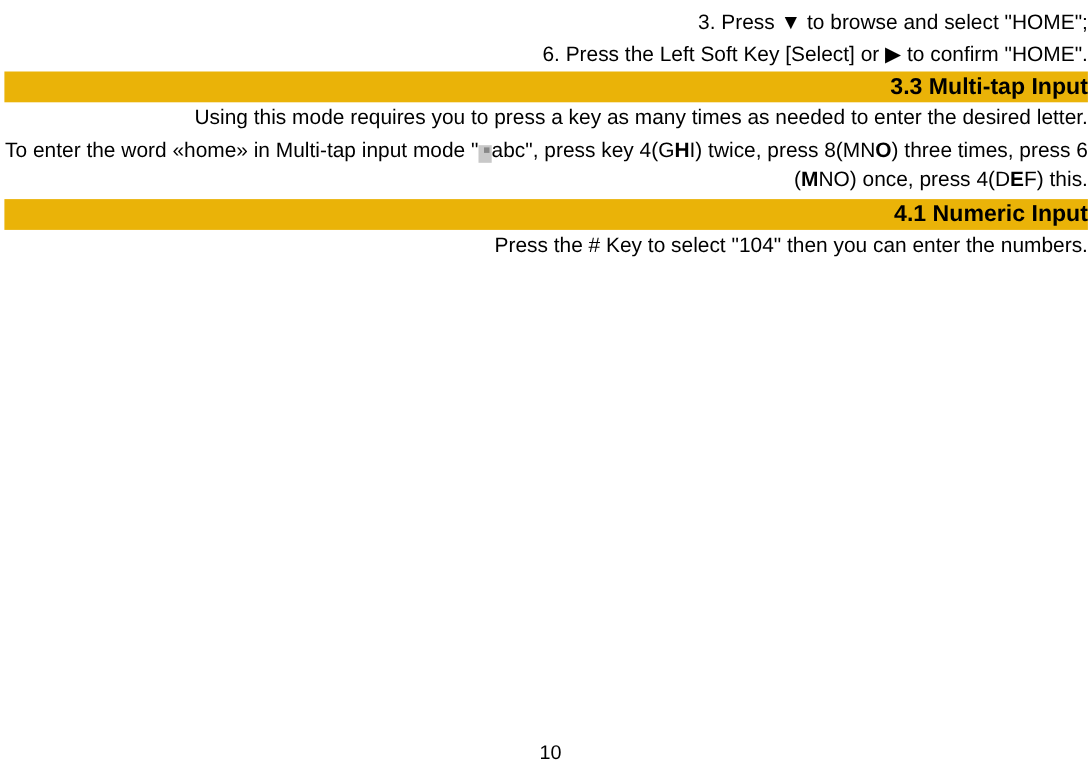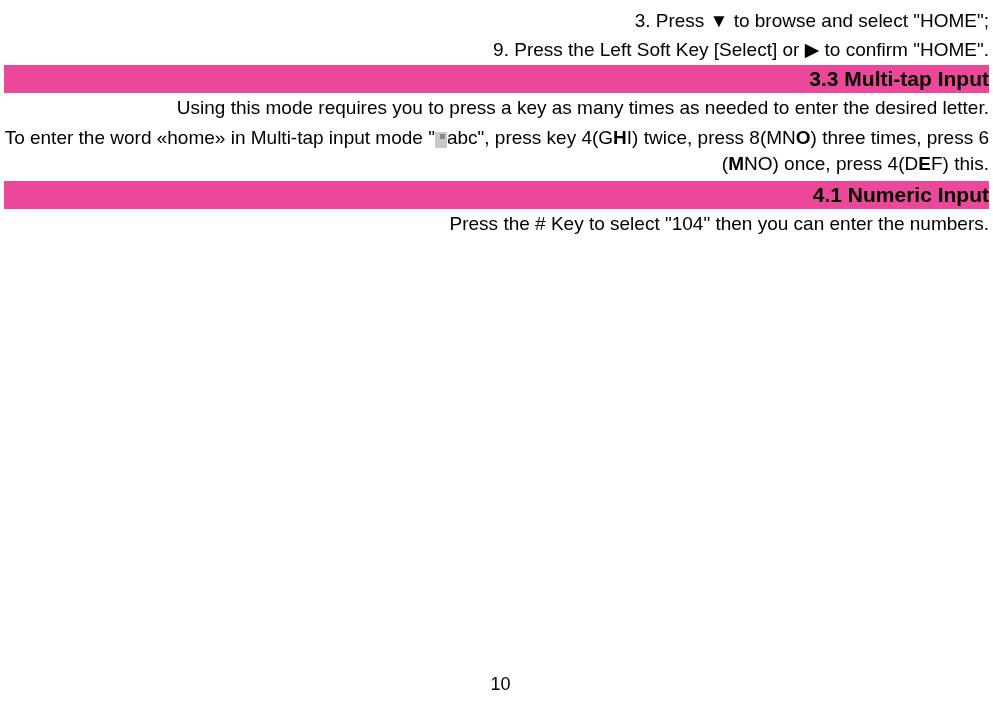--- a/index.html
+++ b/index.html
@@ -16,21 +16,21 @@
       color: #000;
       background: #fff;
       padding: 8px 4px 0 4px;
       position: relative;
     }
     .text-line {
       margin-bottom: 3px;
       line-height: 1.35;
     }
     .section-heading {
-      background: #ec4899;
+      background: #eab308;
       font-weight: bold;
       font-size: 21px;
       padding: 2px 0;
       margin-top: 2px;
       margin-bottom: 2px;
     }
     .para {
       line-height: 1.4;
     }
     .icon-inline {
@@ -55,21 +55,21 @@
       bottom: 18px;
       width: 100%;
       text-align: center;
       font-size: 18px;
     }
   </style>
 </head>
 <body>
 
 <div class="text-line">3. Press ▼ to browse and select "HOME";</div>
-<div class="text-line">9. Press the Left Soft Key [Select] or  ▶  to confirm "HOME".</div>
+<div class="text-line">6. Press the Left Soft Key [Select] or  ▶  to confirm "HOME".</div>
 
 <div class="section-heading">3.3 Multi-tap Input</div>
 
 <div class="para text-line">Using this mode requires you to press a key as many times as needed to enter the desired letter.</div>
 
 <div class="para text-line">
   <span>To enter the word «home» in Multi-tap input mode "</span><span class="icon-inline"></span><span>abc", press key 4(G</span><b>H</b><span>I) twice, press 8(MN</span><b>O</b><span>) three times, press 6 (</span><b>M</b><span>NO) once, press 4(D</span><b>E</b><span>F) this.</span>
 </div>
 
 <div class="section-heading">4.1 Numeric Input</div>

